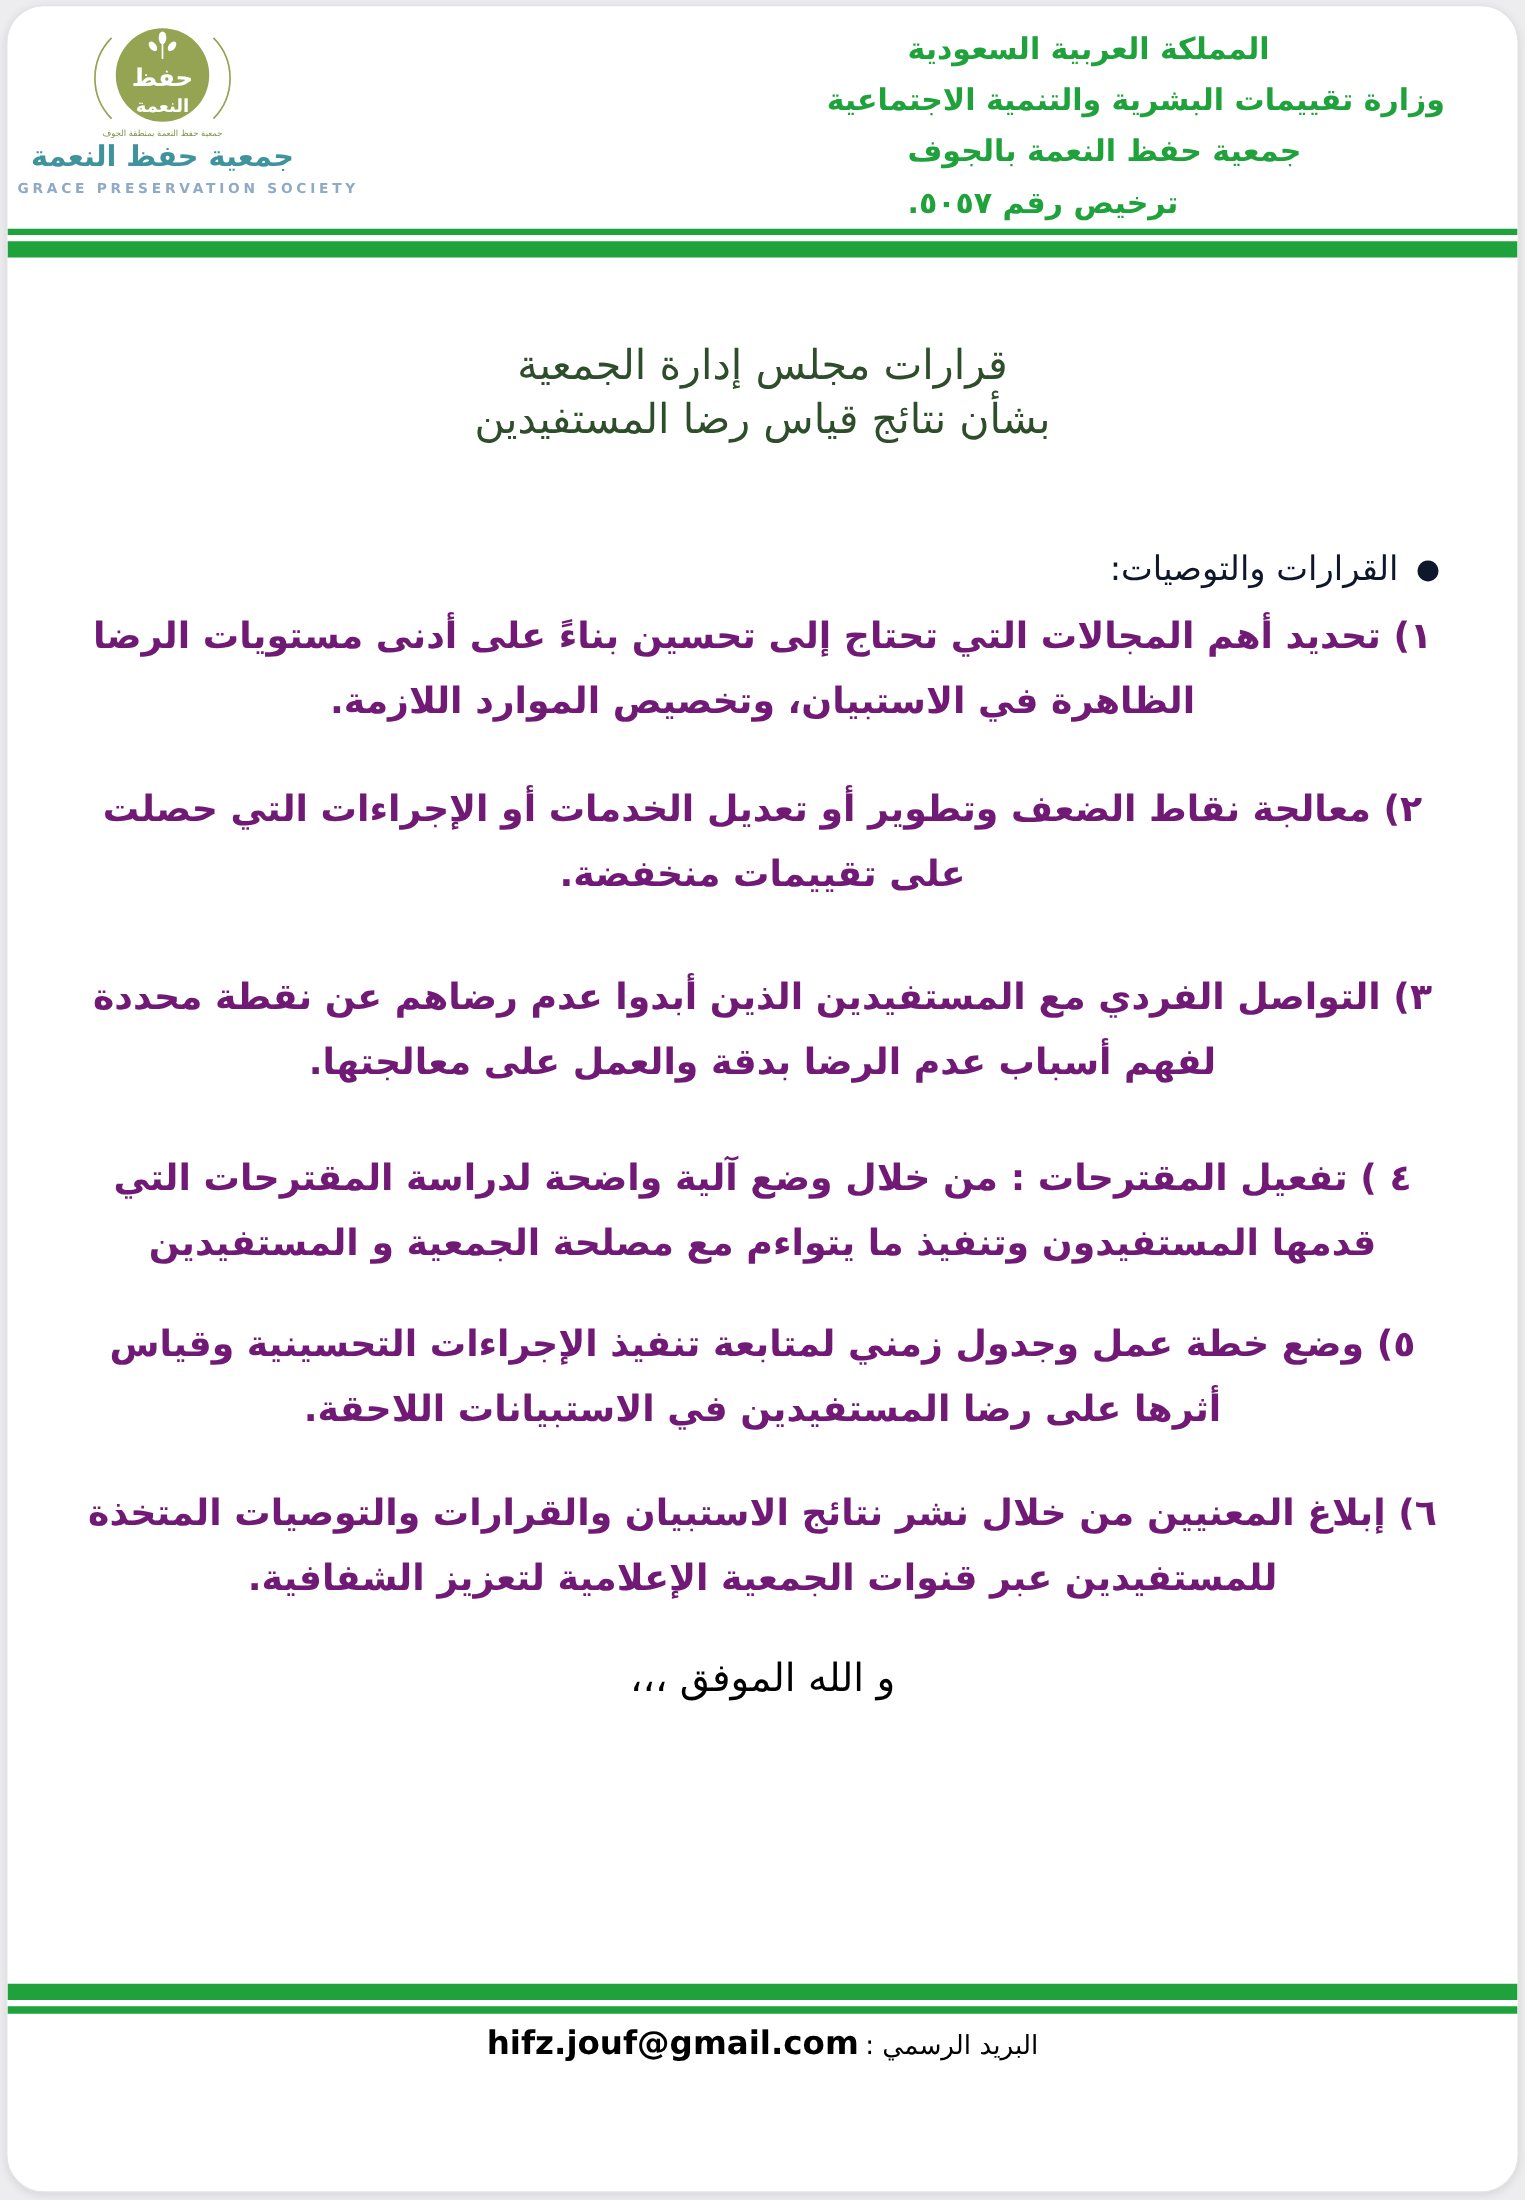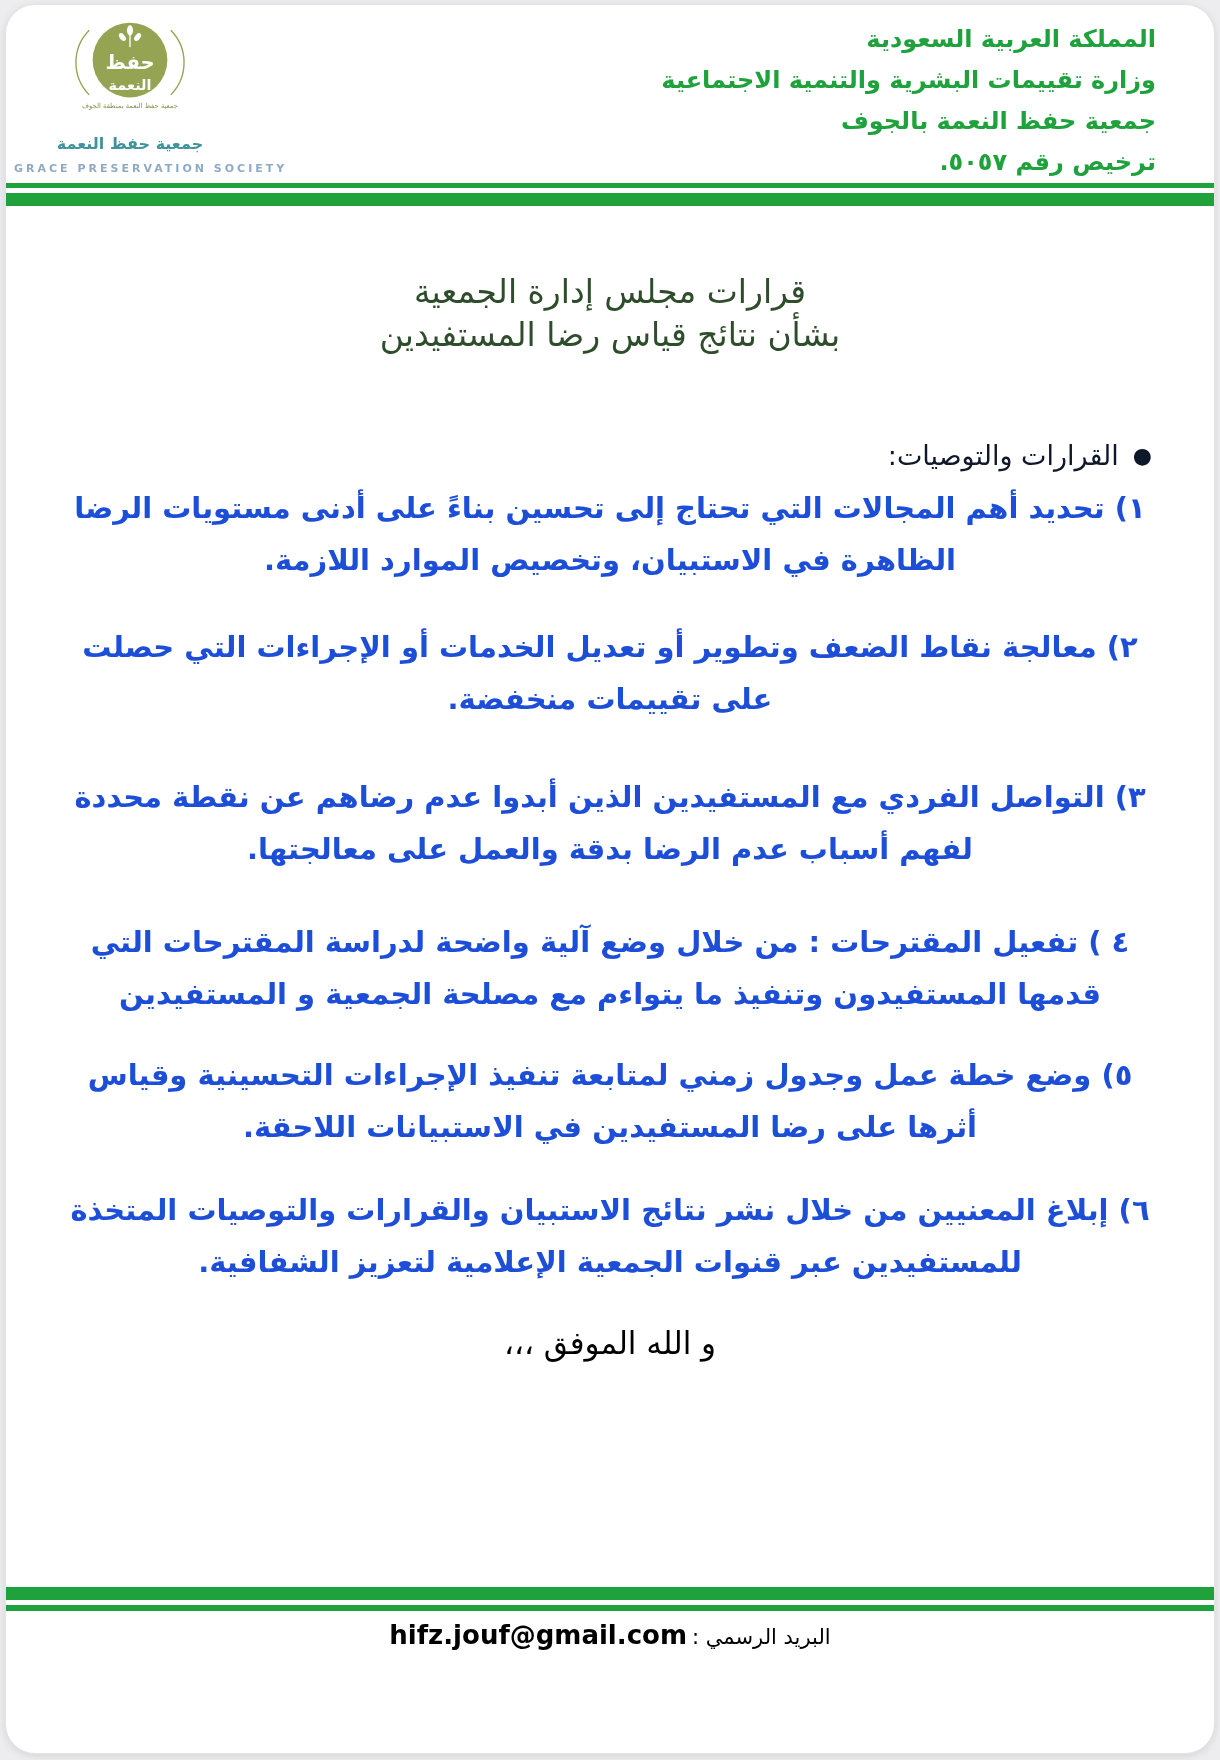--- a/index.html
+++ b/index.html
@@ -21,51 +21,51 @@
     overflow:hidden;
   }
   
   .header{position:relative;height:178px;}
   .logo-block{
     position:absolute;left:8px;top:10px;width:232px;
     text-align:center;
   }
   .logo-badge{display:block;margin:0 auto;}
   .wordmark-ar{
-    color:#3f939c;font-weight:bold;font-size:16px;line-height:26px;
-    direction:rtl;margin-top:20px;
+    color:#3f939c;font-weight:bold;font-size:23px;line-height:26px;
+    direction:rtl;margin-top:2px;
   }
   .wordmark-en{
     color:#8faac5;font-size:11px;letter-spacing:3px;font-weight:bold;
     margin-top:5px;white-space:nowrap;
   }
   .org-block{
     position:absolute;right:58px;top:14px;width:430px;
-    text-align:right;direction:rtl;
+    text-align:left;direction:rtl;
     color:#1fa23c;font-weight:bold;font-size:24px;line-height:41px;
   }
   .org-line{white-space:nowrap;}
   
   .sep-top .thin{height:5px;background:#1fa23c;}
   .sep-top .gap{height:5px;background:#ffffff;}
   .sep-top .thick{height:13px;background:#1fa23c;}
   
   .doc-title{
     margin-top:64px;text-align:center;direction:rtl;
     color:#2e4d2b;font-size:33px;line-height:43px;font-weight:normal;
   }
   
   .body-block{direction:rtl;padding:0 62px;}
   .section-label{
     margin-top:80px;font-size:27px;line-height:40px;color:#0f172a;
     text-align:right;padding-right:0;
   }
   .section-label .bullet{font-size:22px;margin-left:14px;vertical-align:2px;}
   .decision{
-    font-weight:bold;font-size:29px;line-height:52px;color:#1d4ed8;
+    font-weight:bold;font-size:29px;line-height:52px;color:#701a75;
     text-align:center;margin:0;
   }
   .decision:nth-of-type(1){margin-top:6px;margin-bottom:35px;}
   .decision:nth-of-type(2){margin-bottom:46px;}
   .decision:nth-of-type(3){margin-bottom:41px;}
   .decision:nth-of-type(4){margin-bottom:29px;text-align:center;}
   .decision:nth-of-type(5){margin-bottom:31px;}
   .decision:nth-of-type(6){margin-bottom:33px;}
   .closing{
     text-align:center;direction:rtl;font-weight:normal;

